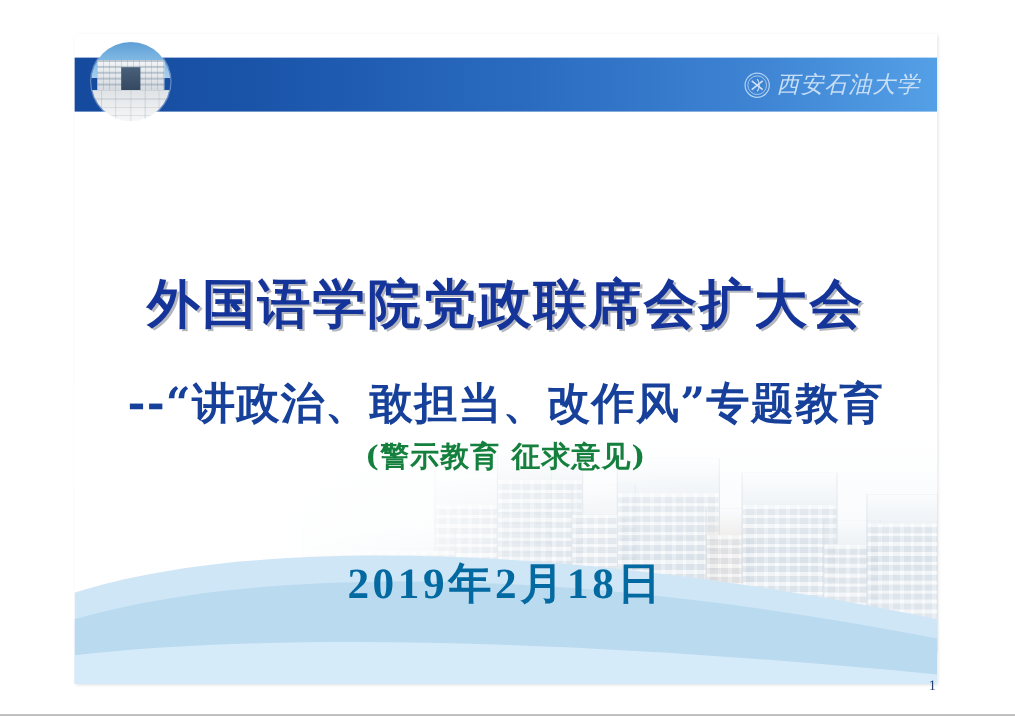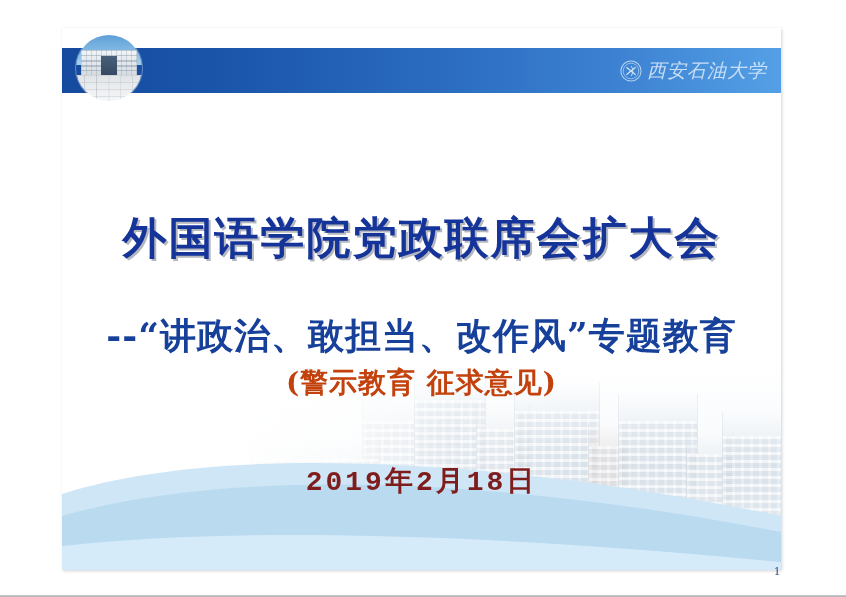--- a/index.html
+++ b/index.html
@@ -206,21 +206,21 @@
     position: absolute;
     left: 36%; width: 28%;
     top: 22%; bottom: 0;
     background: linear-gradient(to bottom, #49607a, #32475e);
   }
 
   
   .title-main {
     position: absolute;
     left: 0; right: 0;
-    top: 181px;
+    top: 196px;
     text-align: center;
     font-family: "DejaVu Sans", sans-serif;
     font-weight: bold;
     font-size: 44px;
     letter-spacing: 2px;
     color: #15349a;
     text-shadow: 2px 2px 0 rgba(90,95,110,0.45);
     white-space: nowrap;
   }
   .title-sub {
@@ -235,35 +235,35 @@
     color: #16409a;
     white-space: nowrap;
   }
   .title-sub2 {
     position: absolute;
     left: 0; right: 0;
     top: 336px;
     text-align: center;
     font-family: "DejaVu Serif", serif;
     font-weight: bold;
-    font-size: 28px;
+    font-size: 24px;
     letter-spacing: 1px;
-    color: #c2410c;
+    color: #15803d;
     white-space: nowrap;
   }
   .title-date {
     position: absolute;
     left: 0; right: 0;
     top: 434px;
     text-align: center;
-    font-family: Liberation Mono, monospace;
+    font-family: Liberation Serif, serif;
     font-weight: bold;
-    font-size: 28px;
+    font-size: 36px;
     letter-spacing: 3px;
-    color: #7f1d1d;
+    color: #0369a1;
     white-space: nowrap;
   }
 
   
   .page-num {
     position: absolute;
     right: 66px;
     bottom: 18px;
     font-family: "Liberation Serif", serif;
     font-size: 12px;

